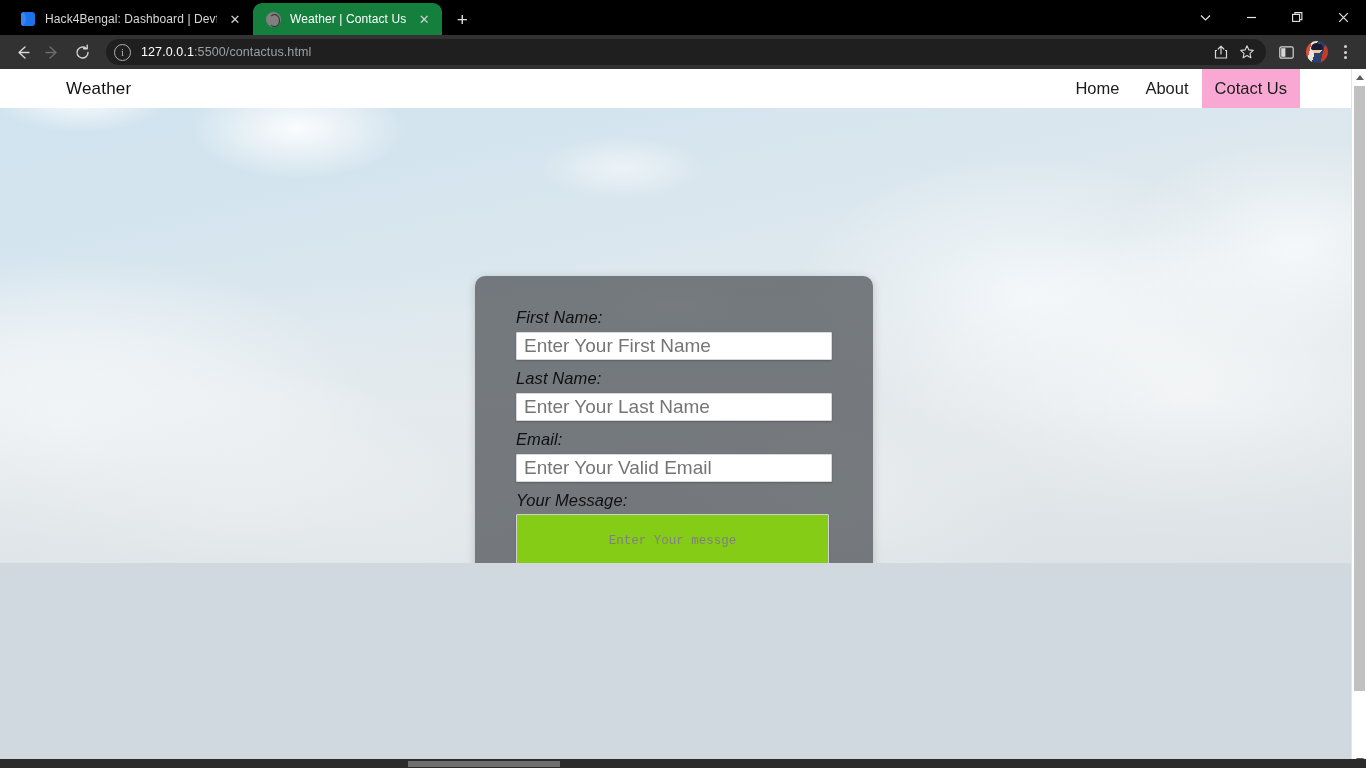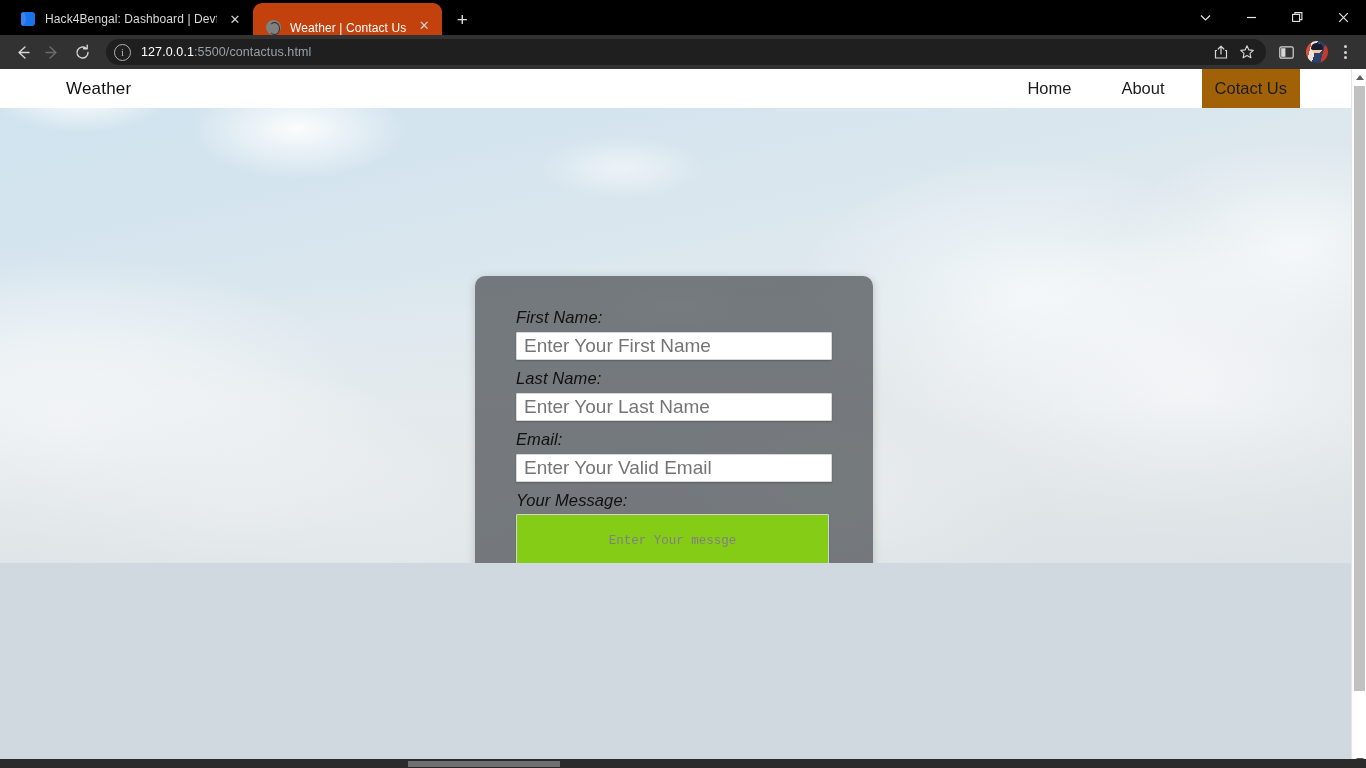--- a/index.html
+++ b/index.html
@@ -21,21 +21,21 @@
   .tabstrip { display: flex; align-items: flex-end; height: 35px; padding-left: 8px; }
 
   .tab {
     display: flex; align-items: center;
     height: 32px; padding: 0 8px 0 12px;
     border-radius: 9px 9px 0 0;
     min-width: 100px; max-width: 245px;
     position: relative;
   }
   .tab.inactive { background: #000; color: #d8d8d8; }
-  .tab.active { background: #c2410c; color: #ffffff; align-items: flex-end; }
+  .tab.active { background: #15803d; color: #ffffff; }
 
   .tab-favicon {
     width: 16px; height: 16px; flex: 0 0 16px;
     margin-right: 9px;
     display: flex; align-items: center; justify-content: center;
   }
   .favicon-square {
     width: 14px; height: 14px; border-radius: 3px;
     background: #1a73e8;
     position: relative; overflow: hidden;
@@ -172,28 +172,27 @@
     display: flex; align-items: center;
     z-index: 5;
   }
   .brand {
     margin-left: 66px;
     font-size: 17px; color: #111; font-weight: 400; letter-spacing: .2px;
   }
   .nav-links {
     margin-left: auto; display: flex; align-items: flex-start; height: 39px;
     padding-right: 51px;
-    gap: 24px;
   }
   .nav-link {
     font-size: 16.5px; color: #1c1c1c;
     padding: 9px 13px; line-height: 21px;
     white-space: nowrap;
   }
-  .nav-link.active { background: #a16207; }
+  .nav-link.active { background: #f9a8d4; }
 
   
   .contact-card {
     position: absolute;
     left: 475px; top: 207px;
     width: 398px; height: 560px;
     background: rgba(73,78,82, .72);
     border-radius: 10px;
     box-shadow: 0 2px 10px rgba(0,0,0,.18);
     z-index: 4;

